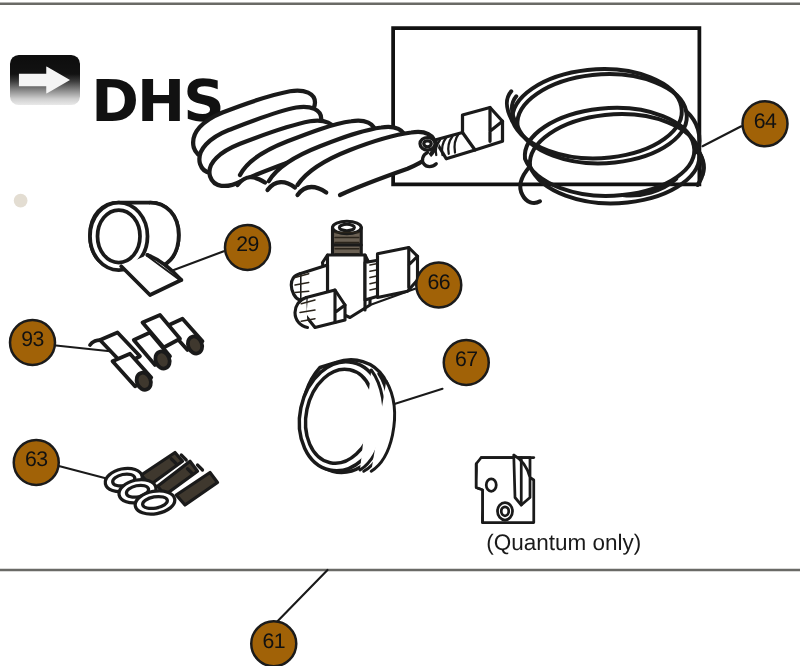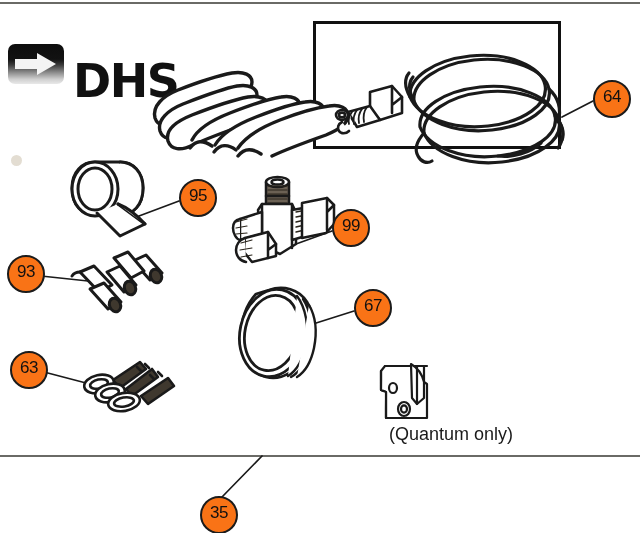--- a/index.html
+++ b/index.html
@@ -72,21 +72,21 @@
 
   
   .callout {
     position: absolute;
     width: 34px;
     height: 34px;
     margin-left: -17px;
     margin-top: -17px;
     border: 2px solid #1b1b1b;
     border-radius: 50%;
-    background: #f97316;
+    background: #a16207;
     color: #111111;
     font-family: "Liberation Sans", sans-serif;
     font-size: 17px;
     line-height: 30px;
     text-align: center;
     letter-spacing: -0.5px;
     z-index: 6;
   }
 
   
@@ -312,23 +312,23 @@
 
         <path d="M342,122 C338,124 337,128 339,131 C341,134 346,134 349,131"></path>
 
         <ellipse cx="342" cy="115" rx="6" ry="5"></ellipse>
         <ellipse cx="342" cy="115" rx="3" ry="2.4"></ellipse>
       </g>
 
     </g>
   </svg>
 
-  <div class="callout" style="left:217px; top:513px;">35</div>
+  <div class="callout" style="left:217px; top:513px;">61</div>
   <div class="callout" style="left:24px; top:272px;">93</div>
   <div class="callout" style="left:27px; top:368px;">63</div>
   <div class="callout" style="left:610px; top:97px;">64</div>
-  <div class="callout" style="left:196px; top:196px;">95</div>
-  <div class="callout" style="left:349px; top:226px;">99</div>
-  <div class="callout" style="left:371px; top:306px;">67</div>
+  <div class="callout" style="left:196px; top:196px;">29</div>
+  <div class="callout" style="left:349px; top:226px;">66</div>
+  <div class="callout" style="left:371px; top:288px;">67</div>
 
   <div id="quantum-caption">(Quantum only)</div>
 
 </div>
 
 </body></html>

